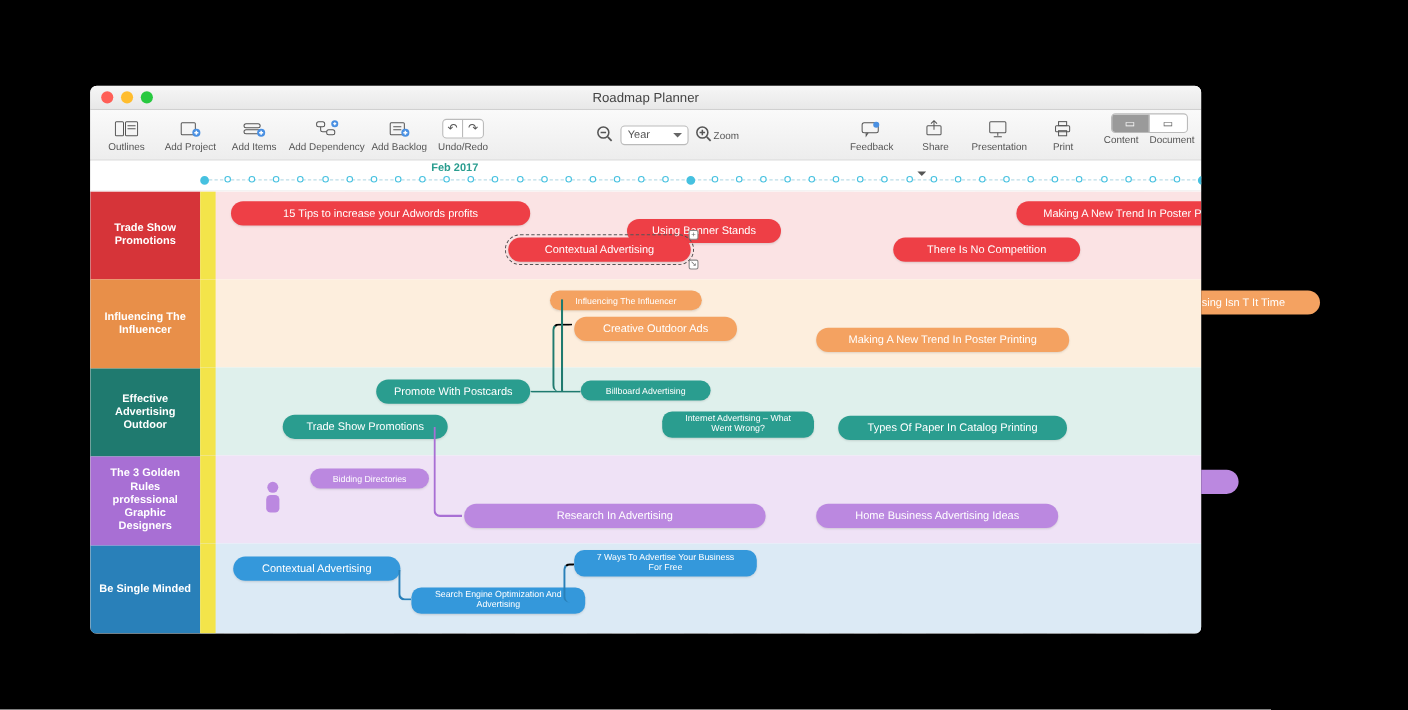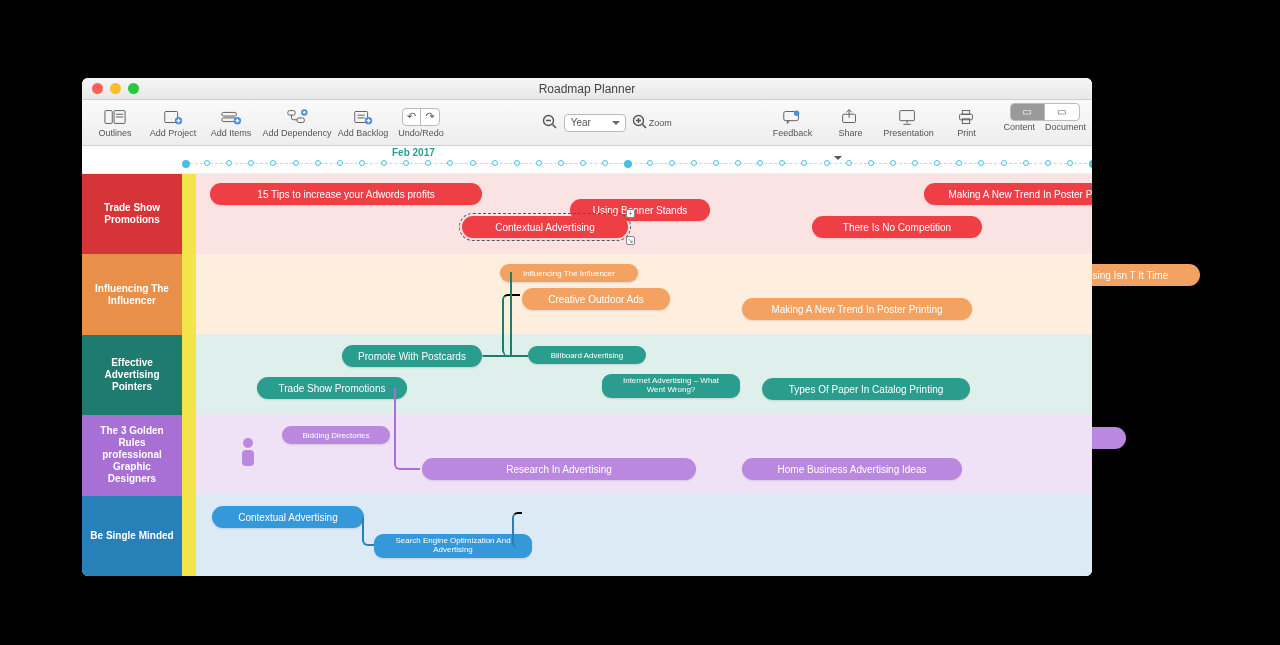--- a/index.html
+++ b/index.html
@@ -456,21 +456,21 @@
         <div class="tick" style="left: 859.756px;"></div>
         <div class="tick" style="left: 881.878px;"></div>
         <div class="tick filled lg" style="left: 904px;"></div>
       </div>
   </div>
 
   <div class="grid">
     <div class="rowlabels">
       <div class="rowlabel" style="background:var(--red-dark)">Trade Show Promotions</div>
       <div class="rowlabel" style="background:var(--orange-dark)">Influencing The Influencer</div>
-      <div class="rowlabel" style="background:var(--teal-dark)">Effective Advertising Pointers</div>
+      <div class="rowlabel" style="background:var(--teal-dark)">Effective Advertising Outdoor</div>
       <div class="rowlabel" style="background:var(--purple-dark)">The 3 Golden Rules professional Graphic Designers</div>
       <div class="rowlabel" style="background:var(--blue-dark)">Be Single Minded</div>
     </div>
 
     <div class="canvas">
 
       <div class="swim bg-red" style="top:0;height:80px">
           <div class="bar y"></div>
         </div>
       <div class="swim bg-orange" style="top:80px;height:80px">
@@ -514,20 +514,21 @@
       <div class="pill purple" style="top:284px;left:240px;width:274px">Research In Advertising</div>
       <div class="person" style="top:264px;left:60px">
         <div class="head"></div>
           <div class="body"></div>
       </div>
 
       <div class="conn purple-c" style="top:214px;left:212px;width:26px;height:82px"></div>
 
       <div class="pill blue" style="top:332px;left:30px;width:152px">Contextual Advertising</div>
       <div class="pill blue sm" style="top:360px;left:192px;width:158px;height:24px;white-space:normal;line-height:1.1;text-align:center">Search Engine Optimization And Advertising</div>
+      <div class="pill blue sm" style="top:326px;left:340px;width:166px;height:24px;white-space:normal;line-height:1.1;text-align:center">7 Ways To Advertise Your Business For Free</div>
 
       <div class="conn blue-c" style="top:344px;left:180px;width:12px;height:28px"></div>
       <div class="conn blue-c" style="top:338px;left:330px;width:10px;height:36px;border-top:2px solid;border-top-left-radius:6px;border-bottom:none"></div>
 
     </div>
   </div>
 </div>
 
 <div class="track-overflow">
   <div class="pill orange" style="top:186px;left:-112px;width:220px">Truck Side Advertising Isn T It Time</div>

